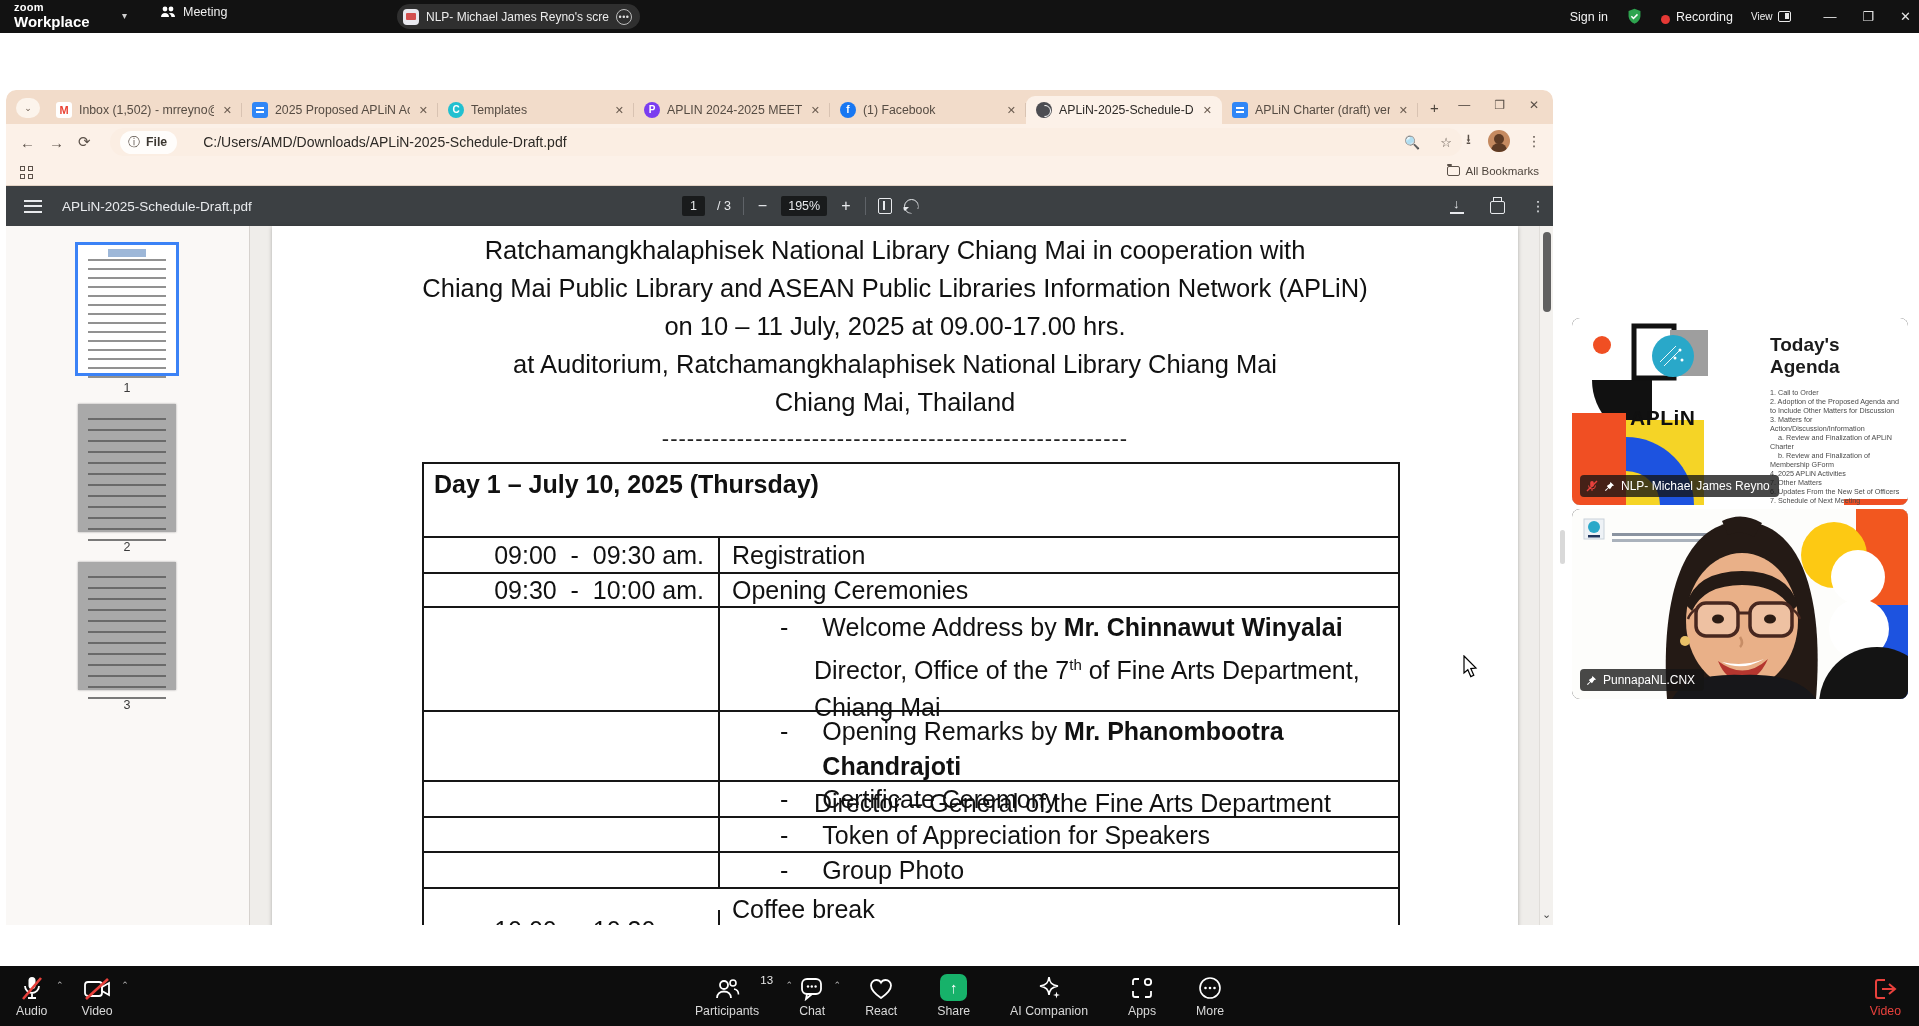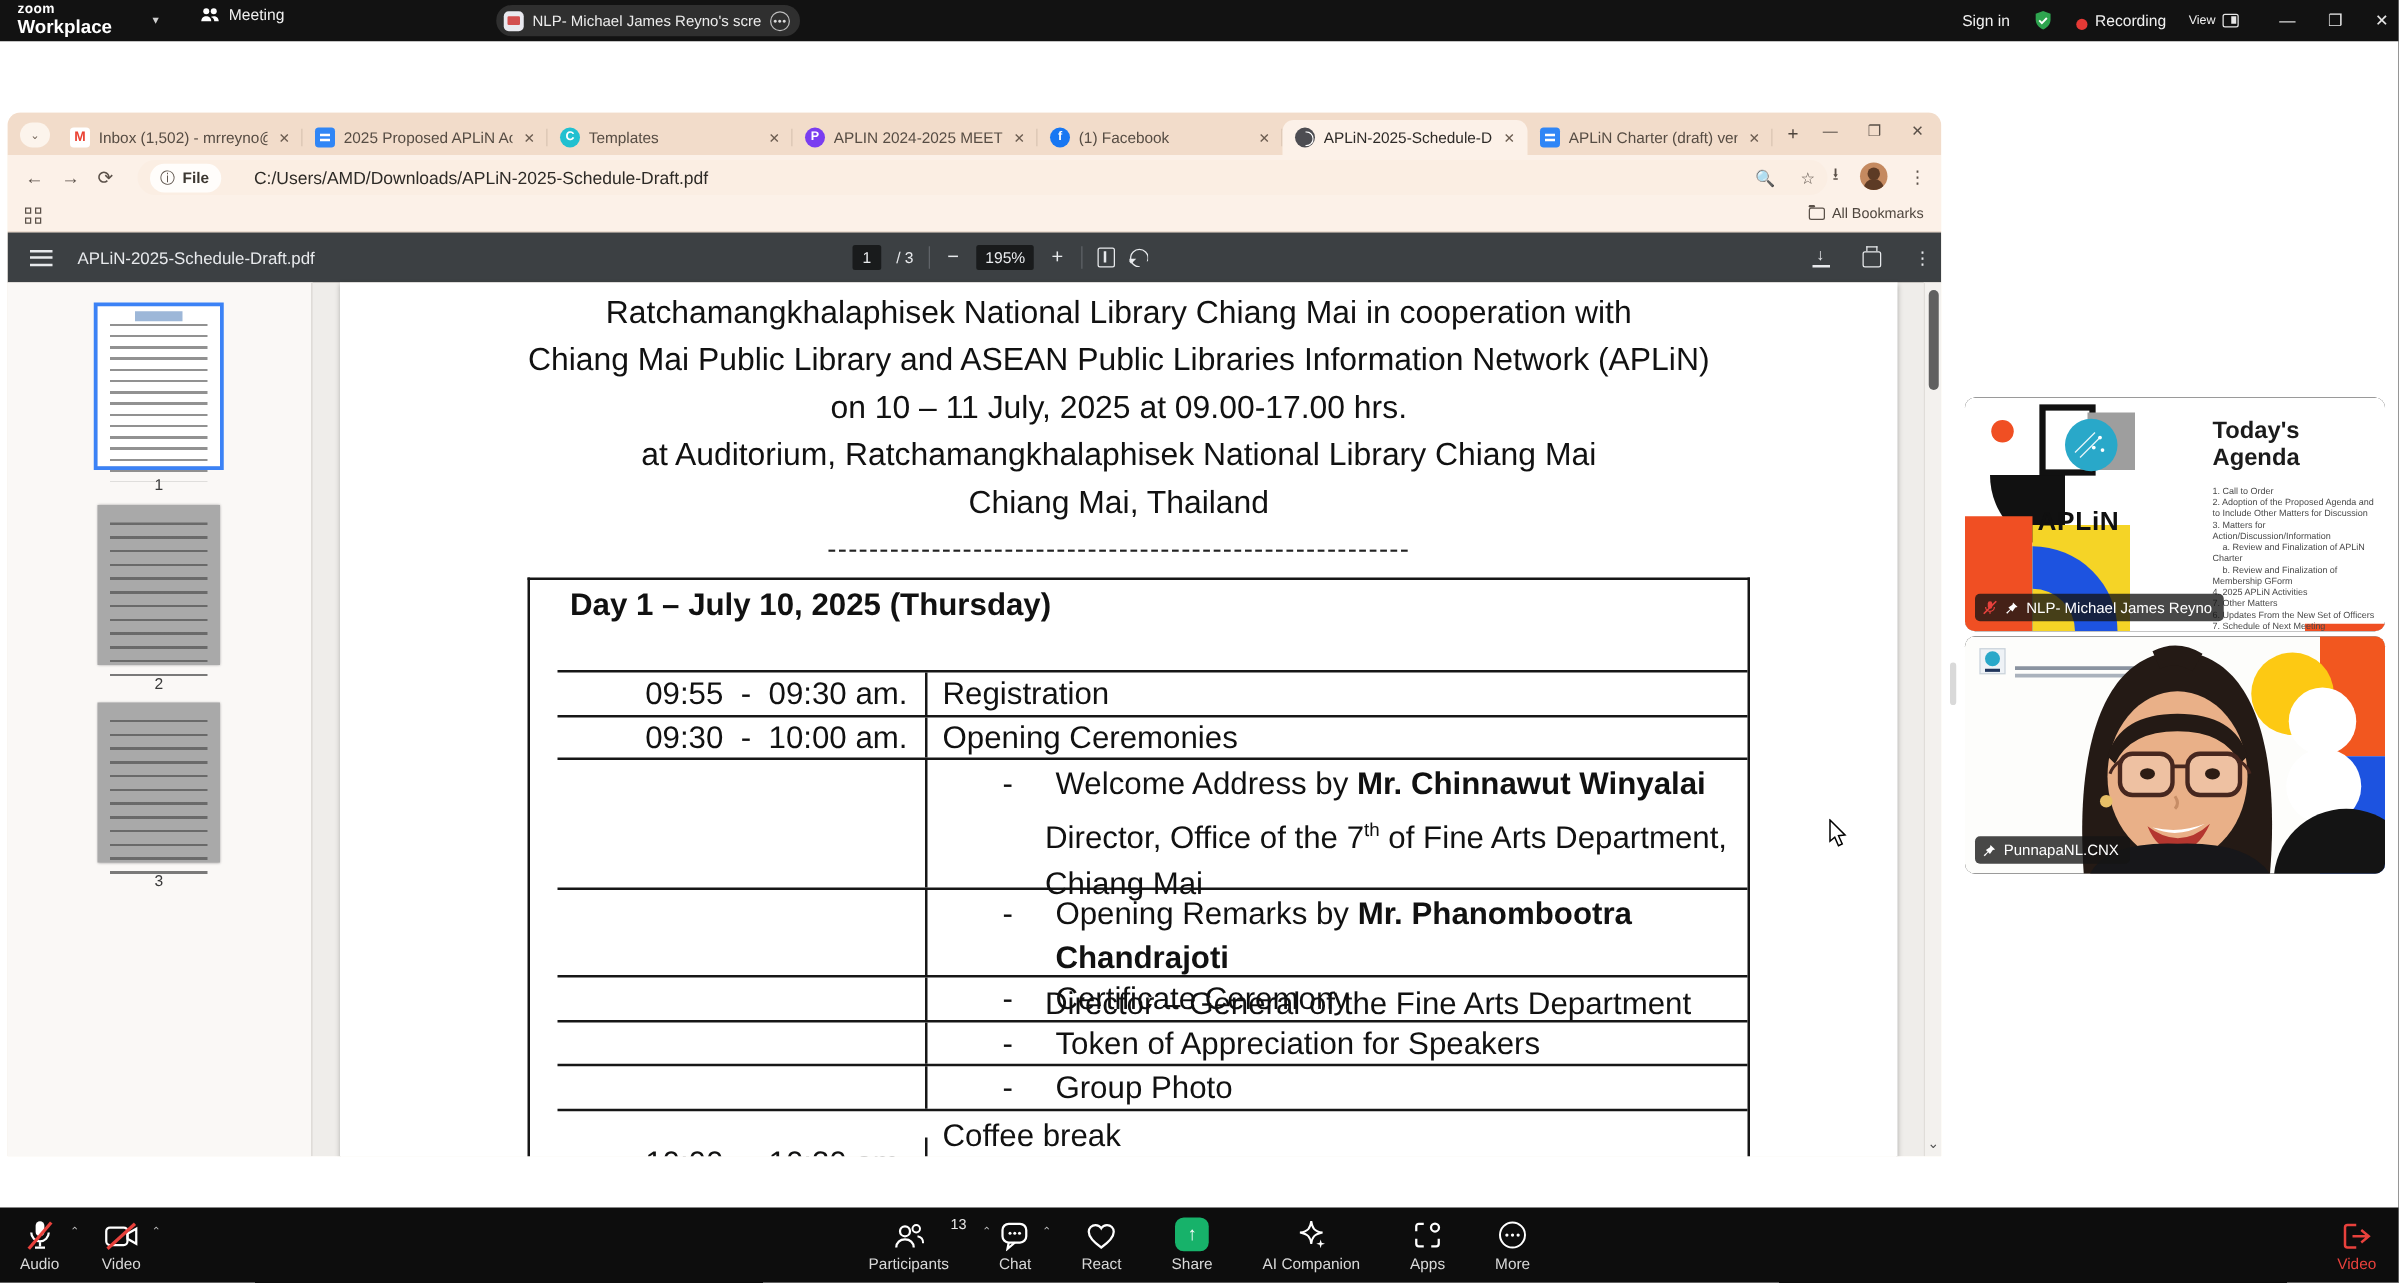--- a/index.html
+++ b/index.html
@@ -107,21 +107,21 @@
   .gray .mini-lines{background:repeating-linear-gradient(#5a5a5a 0 2px,transparent 2px 11px);opacity:.8;}
   .tnum{text-align:center;font-size:12.5px;color:#3a3a3a;margin-top:8px;}
 
   .pdfmain{position:relative;flex:1;}
   .page{position:absolute;left:22px;top:0;width:1246px;height:878px;background:#fff;box-shadow:0 1px 4px rgba(0,0,0,.28);
         font-family:"Liberation Serif",serif;color:#111;}
   .hdrline{text-align:center;font-size:25.5px;line-height:38px;}
   .page .pad{padding-top:5px;}
   .divline{text-align:center;font-size:22px;line-height:36px;letter-spacing:1px;color:#222;}
 
-  .doctable{position:absolute;left:150px;top:236px;width:978px;border:2px solid #161616;border-bottom:none;padding-left:22px;}
+  .doctable{position:absolute;left:150px;top:236px;width:978px;border:2px solid #161616;border-bottom:none;}
   .trow{display:flex;border-bottom:2px solid #161616;font-size:25px;}
   .trow:last-child{border-bottom:none;}
   .c1{width:296px;border-right:2px solid #161616;text-align:right;padding-right:14px;white-space:pre;flex:0 0 296px;}
   .c2{flex:1;padding-left:12px;}
   .rh-day{height:74px;}
   .rh-day .cfull{padding:6px 0 0 10px;font-weight:bold;}
   .r36{height:36px;align-items:center;} .r36 .c1,.r36 .c2{line-height:34px;}
   .r34{height:34px;} .r34 .c1,.r34 .c2{line-height:32px;}
   .r104{height:104px;} .r70{height:70px;} .r35{height:35px;} .r42{height:43px;}
   .bul{display:flex;padding-top:2px;line-height:35px;}
@@ -344,21 +344,21 @@
           <div class="hdrline">on 10 – 11 July, 2025 at 09.00-17.00 hrs.</div>
           <div class="hdrline">at Auditorium, Ratchamangkhalaphisek National Library Chiang Mai</div>
           <div class="hdrline">Chiang Mai, Thailand</div>
           <div class="divline">--------------------------------------------------------</div>
 
           <div class="doctable">
             <div class="trow rh-day">
               <div class="cfull">Day 1 – July 10, 2025 (Thursday)</div>
             </div>
             <div class="trow r36">
-              <div class="c1">09:55  -  09:30 am.</div>
+              <div class="c1">09:00  -  09:30 am.</div>
               <div class="c2">Registration</div>
             </div>
             <div class="trow r34">
               <div class="c1">09:30  -  10:00 am.</div>
               <div class="c2">Opening Ceremonies</div>
             </div>
             <div class="trow r104">
               <div class="c1"></div>
               <div class="c2">
                 <div class="bul">

